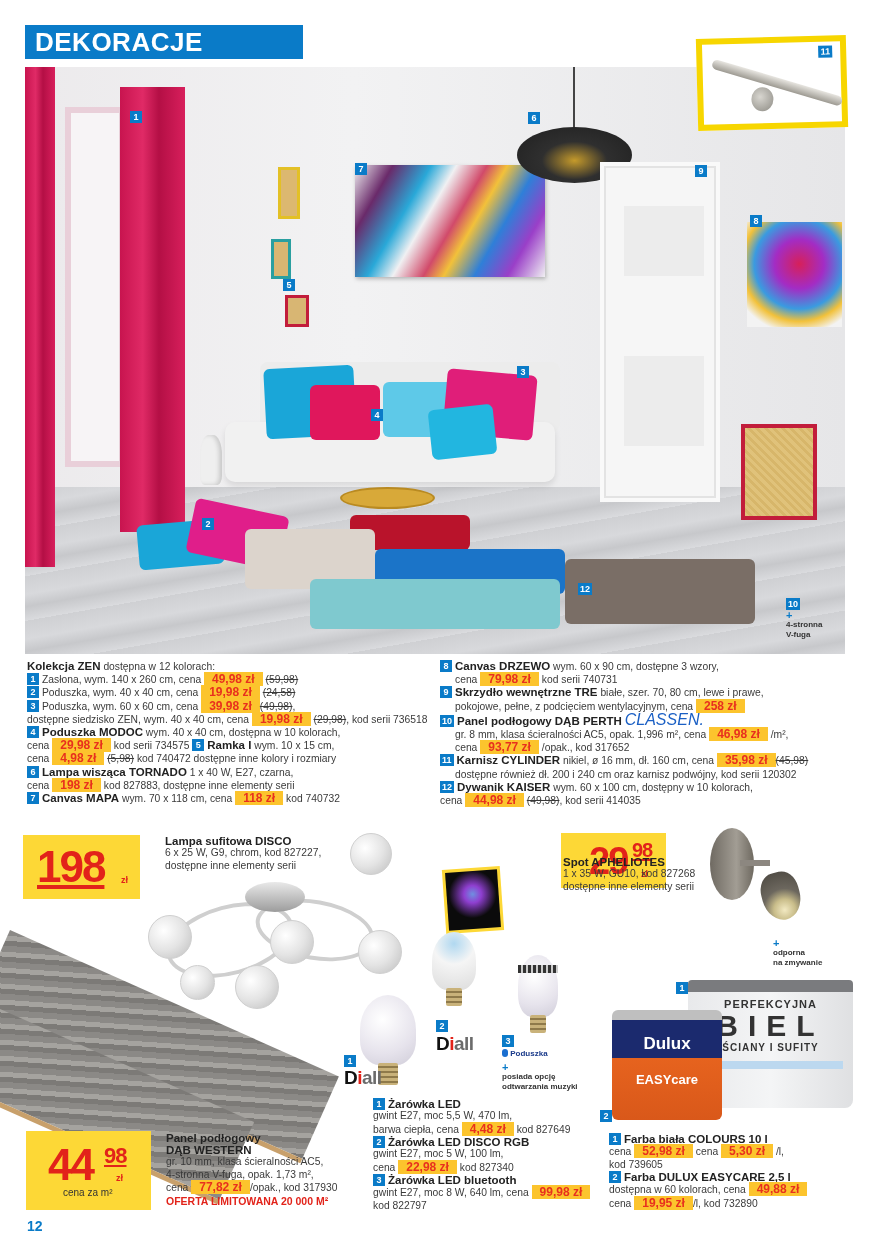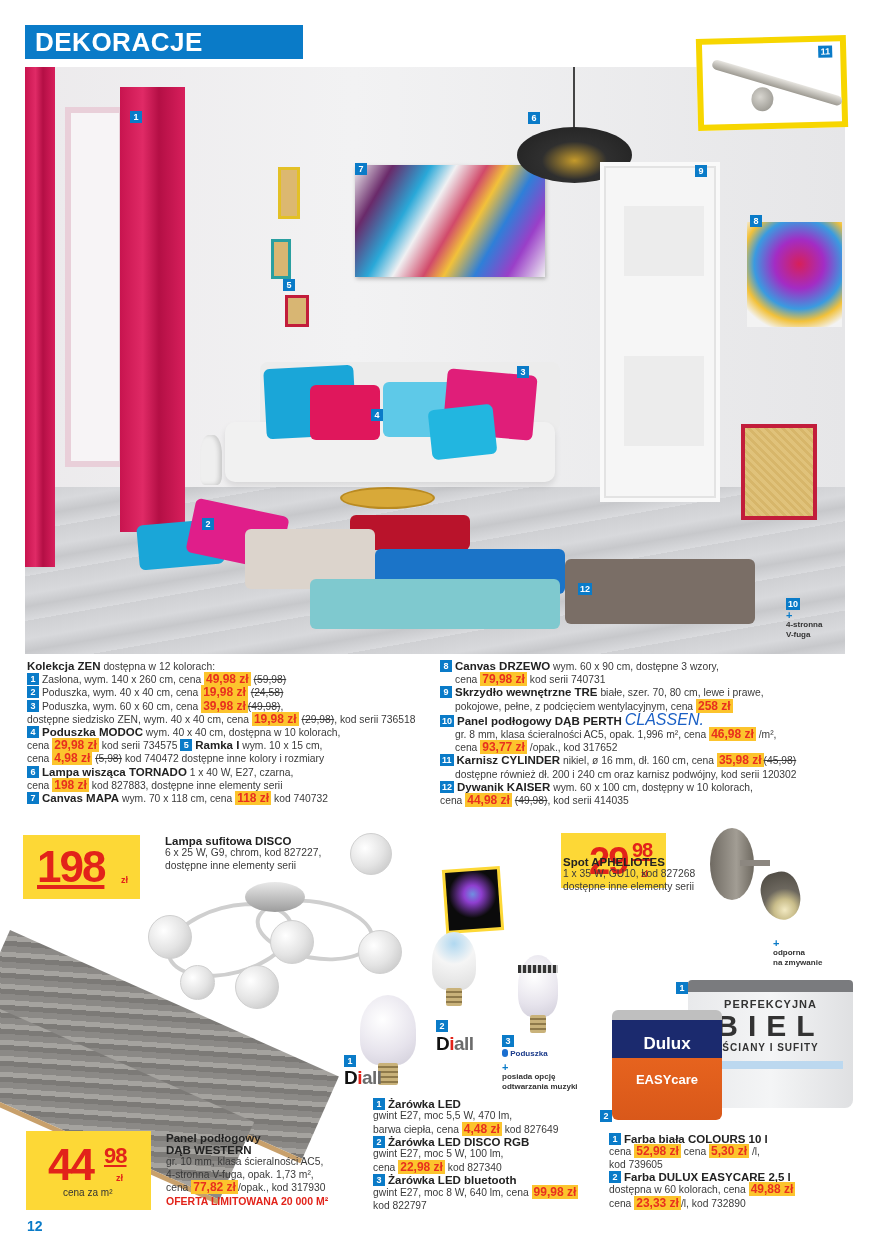--- a/index.html
+++ b/index.html
@@ -37,21 +37,21 @@
   .inset-box { left: 697px; top: 37px; width: 150px; height: 92px; border: 6px solid #f7d600; background: #fff; transform: rotate(-1.5deg); }
   .rod { left: 10px; top: 14px; width: 135px; height: 10px; border-radius: 5px; background: linear-gradient(180deg, #e8e6e1, #9d9a92); transform: rotate(18deg); transform-origin: left center; }
   .bracket { left: 48px; top: 44px; width: 22px; height: 24px; border-radius: 50%; background: radial-gradient(circle at 40% 40%, #d8d6d0, #8c8a83); }
 
   .hero-note { left: 786px; top: 598px; font-size: 8px; font-weight: bold; color: #333; line-height: 10px; }
   .plus { color: #0a7bc8; font-weight: bold; font-size: 11px; line-height: 10px; }
 
   
   .desc { font-size: 10.3px; line-height: 13.2px; color: #3a3a3a; }
   .desc b { color: #222; font-size: 11.5px; }
-  .price-hl { background: #fcc42d; color: #e8301e; font-weight: bold; font-size: 12px; padding: 0 2px; }
+  .price-hl { background: #fcc42d; color: #e8301e; font-weight: bold; font-size: 12px; padding: 0 8px; }
   .old { text-decoration: line-through; }
   .left-col { left: 27px; top: 660px; width: 415px; }
   .right-col { left: 440px; top: 660px; width: 420px; }
   .indent { padding-left: 15px; }
 
   
   .sticker { background: #fdd836; color: #e2231a; font-weight: bold; }
   .sticker-198 { left: 23px; top: 835px; width: 117px; height: 64px; }
   .big-num { font-size: 44px; letter-spacing: -2px; line-height: 44px; }
   .zl-small { font-size: 9px; }
@@ -274,21 +274,21 @@
   <div class="easycare">EASYcare</div>
 </div>
 <div class="abs badge" style="left:600px;top:1110px;">2</div>
 
 <div class="abs" style="left:609px;top:1133px;">
   <div class="product-title"><span class="badge badge-inline">1</span><span>Farba biała COLOURS 10 l</span></div>
   <div class="product-text"><span>cena</span> <span class="price-hl">52,98 zł</span> <span>cena</span> <span class="price-hl">5,30 zł</span> <span>/l,</span></div>
   <div class="product-text">kod 739605</div>
   <div class="product-title"><span class="badge badge-inline">2</span><span>Farba DULUX EASYCARE 2,5 l</span></div>
   <div class="product-text"><span>dostępna w 60 kolorach, cena</span> <span class="price-hl">49,88 zł</span></div>
-  <div class="product-text"><span>cena</span> <span class="price-hl">23,33 zł</span><span>/l, kod 732890</span></div>
+  <div class="product-text"><span>cena</span> <span class="price-hl">19,95 zł</span><span>/l, kod 732890</span></div>
 </div>
 
 <div class="abs sticker sticker-4498">
   <span class="abs big-num" style="left:22px;top:12px;">44</span>
   <span class="abs cents" style="left:78px;top:12px;font-size:22px;">98</span>
   <span class="abs zl-small" style="left:90px;top:42px;">zł</span>
   <span class="abs" style="left:37px;top:56px;font-size:10px;color:#333;font-weight:normal;">cena za m²</span>
 </div>
 <div class="abs" style="left:166px;top:1132px;">
   <div class="product-title" style="line-height:12px;">Panel podłogowy</div>

